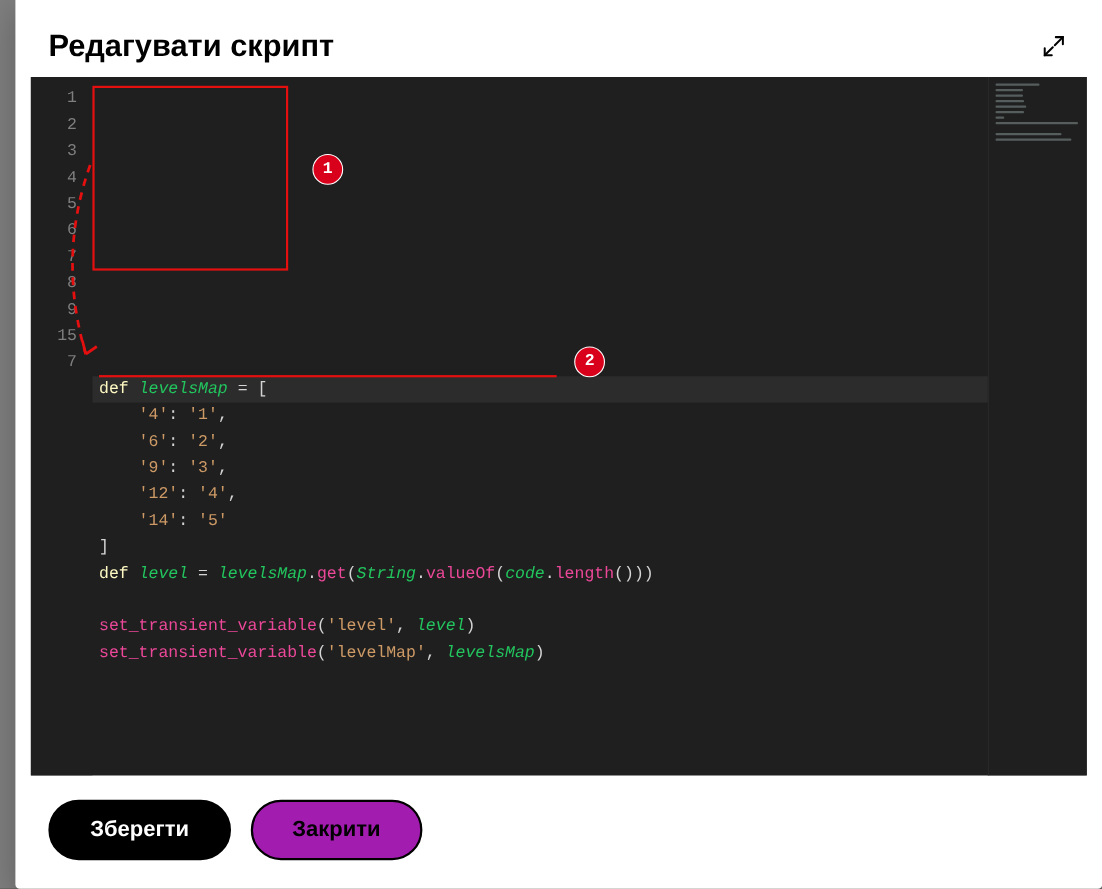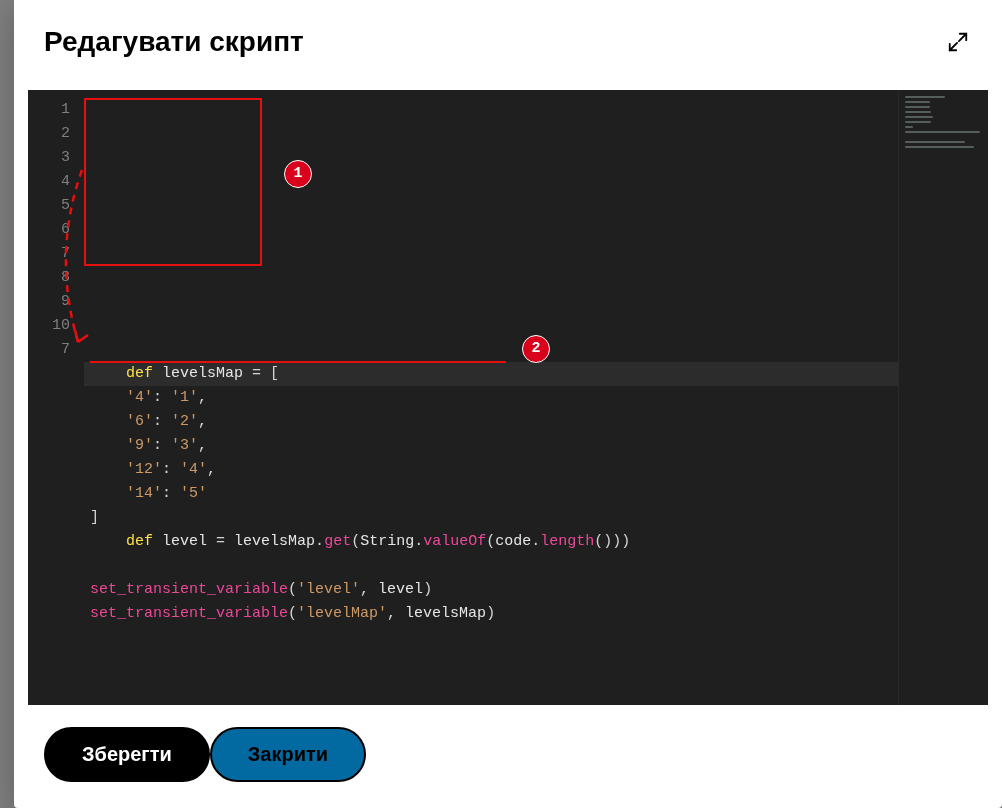--- a/index.html
+++ b/index.html
@@ -18,21 +18,21 @@
     border-radius: 0 0 4px 4px;
     box-shadow: 0 8px 32px rgba(0,0,0,0.25);
     display: flex;
     flex-direction: column;
     height: 808px;
   }
   .modal-header {
     display: flex;
     align-items: center;
     justify-content: space-between;
-    padding: 26px 30px 32px 30px;
+    padding: 26px 30px 12px 30px;
   }
   .modal-title {
     font-size: 28px;
     font-weight: 700;
     color: #000;
   }
   .expand-btn {
     width: 28px; height: 28px;
     display: flex; align-items: center; justify-content: center;
     cursor: pointer;
@@ -62,22 +62,22 @@
     font-family: "SFMono-Regular", Consolas, "Liberation Mono", Menlo, monospace;
     font-size: 15px;
     line-height: 24px;
     color: #cccccc;
     padding: 8px 0;
     position: relative;
     white-space: pre;
   }
   .code-line { height: 24px; display: block; padding-left: 6px; position: relative; }
   .current-line { background: rgba(60,60,60,0.45); }
-  .tok-kw { color: #fde047; margin-left: 36px; }
-  .tok-id { color: #e5e5e5; }
+  .tok-kw { color: #fef9c3; }
+  .tok-id { color: #22c55e; font-style: italic; }
   .tok-op { color: #d4d4d4; }
   .tok-pn { color: #d4d4d4; }
   .tok-str { color: #cd9a66; }
   .tok-fn { color: #ec4899; }
   .minimap {
     position: absolute;
     right: 0; top: 0; bottom: 0;
     width: 90px;
     background: #1f1f1f;
     border-left: 1px solid #2a2a2a;
@@ -120,31 +120,32 @@
     z-index: 4;
     pointer-events: none;
   }
   .annot-arrow {
     position: absolute;
     z-index: 4;
     pointer-events: none;
   }
   .modal-footer {
     display: flex;
+    gap: 18px;
     padding: 22px 30px 26px 30px;
     align-items: center;
   }
   .btn {
     font-size: 20px;
     font-weight: 600;
     padding: 14px 36px;
     border-radius: 999px;
     cursor: pointer;
     border: 2px solid #000;
-    background: #0369a1;
+    background: #a21caf;
     color: #000;
   }
   .btn.primary {
     background: #000;
     color: #fff;
   }
 </style>
 </head>
 <body>
 
@@ -165,21 +166,21 @@
     <div class="gutter" id="gutter">
         <div>1</div>
         <div>2</div>
         <div>3</div>
         <div>4</div>
         <div>5</div>
         <div>6</div>
         <div>7</div>
         <div>8</div>
         <div>9</div>
-        <div>10</div>
+        <div>15</div>
         <div>7</div>
       </div>
     <div class="code-area" id="code-area">
 
       
       <div class="annot-box" style="left:0px; top:8px; width:178px; height:168px;"></div>
       <div class="annot-badge" style="left:200px; top:70px;">1</div>
 
       <svg class="annot-arrow" style="left:-38px; top:74px;" width="50" height="190">
         <path d="M36 6 Q6 90 32 178" stroke="#e60f0f" stroke-width="2.5" fill="none" stroke-dasharray="7 6"></path>

